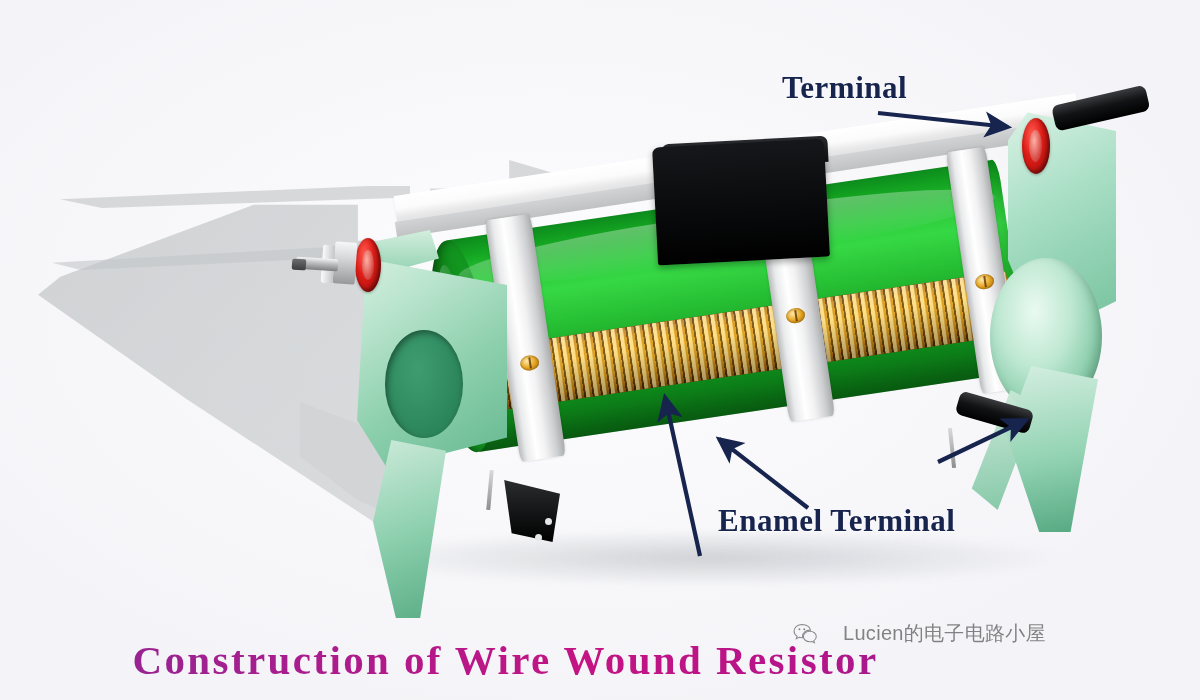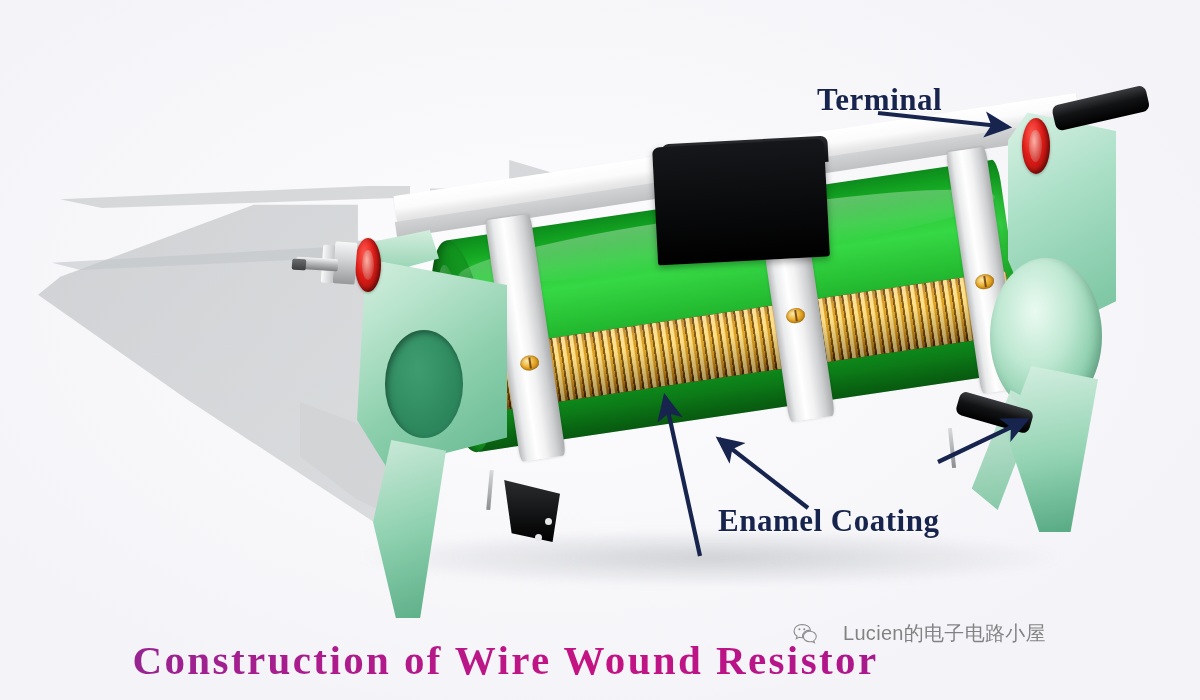--- a/index.html
+++ b/index.html
@@ -332,21 +332,21 @@
   
   .callout-label {
     position:absolute;
     color:#17244e;
     font-family:"Liberation Serif", serif;
     font-weight:700;
     letter-spacing:.5px;
     white-space:nowrap;
     text-shadow:0 1px 1px rgba(255,255,255,.85);
   }
-  #label-terminal          { left:782px; top:82px;  font-size:31px;margin-left:35px; }
+  #label-terminal          { left:782px; top:70px;  font-size:31px; }
   #label-mounting-bracket  { left:810px; top:455px; font-size:31px; }
   #label-enamel-coating    { left:718px; top:503px; font-size:31px; }
   #label-wound-wire        { left:604px; top:551px; font-size:31px; }
 
   
   #page-title {
     position:absolute; left:0; top:636px; width:1011px;
     text-align:center;
     font-family:"Liberation Serif", serif;
     font-weight:700;
@@ -456,21 +456,21 @@
       <line x1="878" y1="113" x2="1008" y2="127"></line>
       <line x1="938" y1="462" x2="1026" y2="420"></line>
       <line x1="808" y1="508" x2="719" y2="439"></line>
       <line x1="700" y1="556" x2="665" y2="397"></line>
     </g>
   </svg>
 
   <div class="callout-label" id="label-terminal">Terminal</div>
 
 
-  <div class="callout-label" id="label-enamel-coating">Enamel Coating</div>
+  <div class="callout-label" id="label-enamel-coating">Enamel Terminal</div>
 
 
   <div id="page-title">Construction of Wire Wound Resistor</div>
 
   <div id="watermark">
     <svg id="wechat-icon" viewBox="0 0 32 32" xmlns="http://www.w3.org/2000/svg">
       <path d="M12.4 4.2C6.9 4.2 2.5 7.9 2.5 12.4c0 2.6 1.5 4.9 3.8 6.4l-1 3 3.4-1.7c1.1.3 2.3.5 3.7.5.3 0 .6 0 .9-.1-.2-.6-.3-1.2-.3-1.9 0-4.1 3.9-7.4 8.8-7.4.3 0 .6 0 .9.1-.7-3.9-4.7-6.9-10.3-7.1z" fill="none" stroke="#4a4a4a" stroke-width="1.3"></path>
       <circle cx="9.1" cy="10.1" r="1.25" fill="#4a4a4a"></circle>
       <circle cx="15.1" cy="10.1" r="1.25" fill="#4a4a4a"></circle>
       <path d="M21.9 12.6c-4.4 0-7.9 2.9-7.9 6.5 0 3.6 3.5 6.5 7.9 6.5 1 0 1.9-.1 2.8-.4l2.9 1.5-.8-2.5c1.9-1.2 3.1-3 3.1-5.1 0-3.6-3.6-6.5-8-6.5z" fill="none" stroke="#4a4a4a" stroke-width="1.3"></path>

